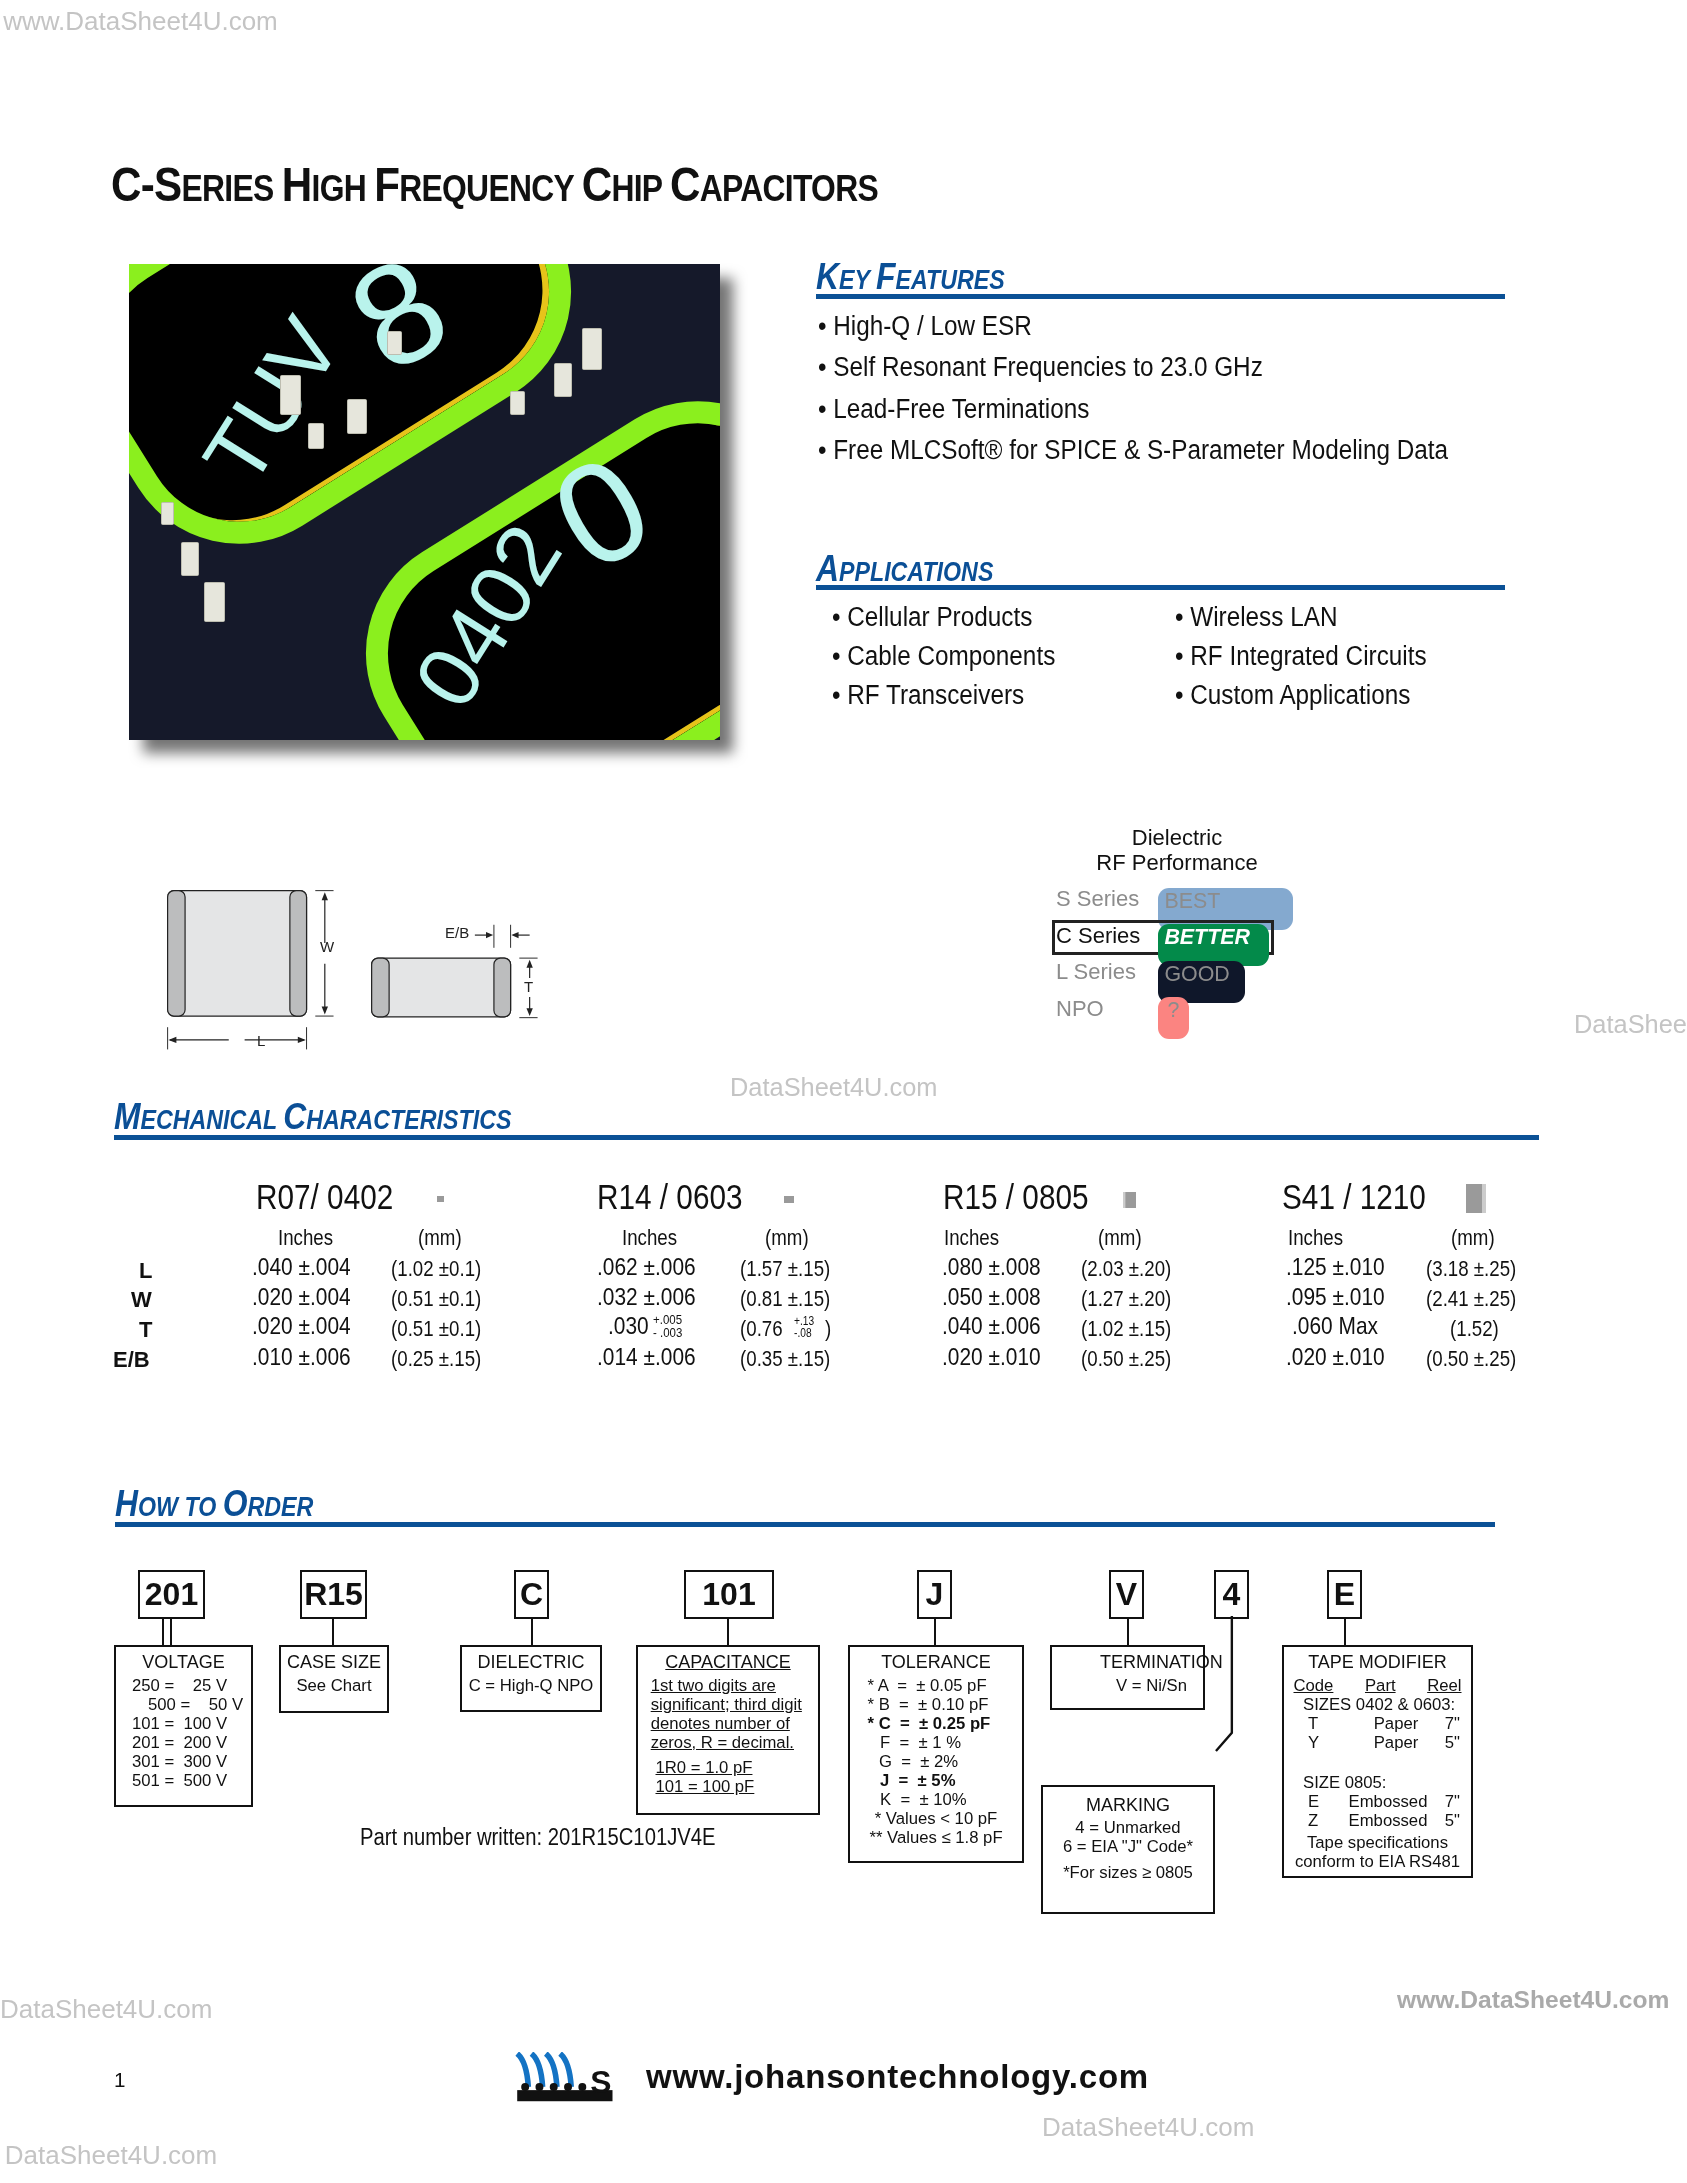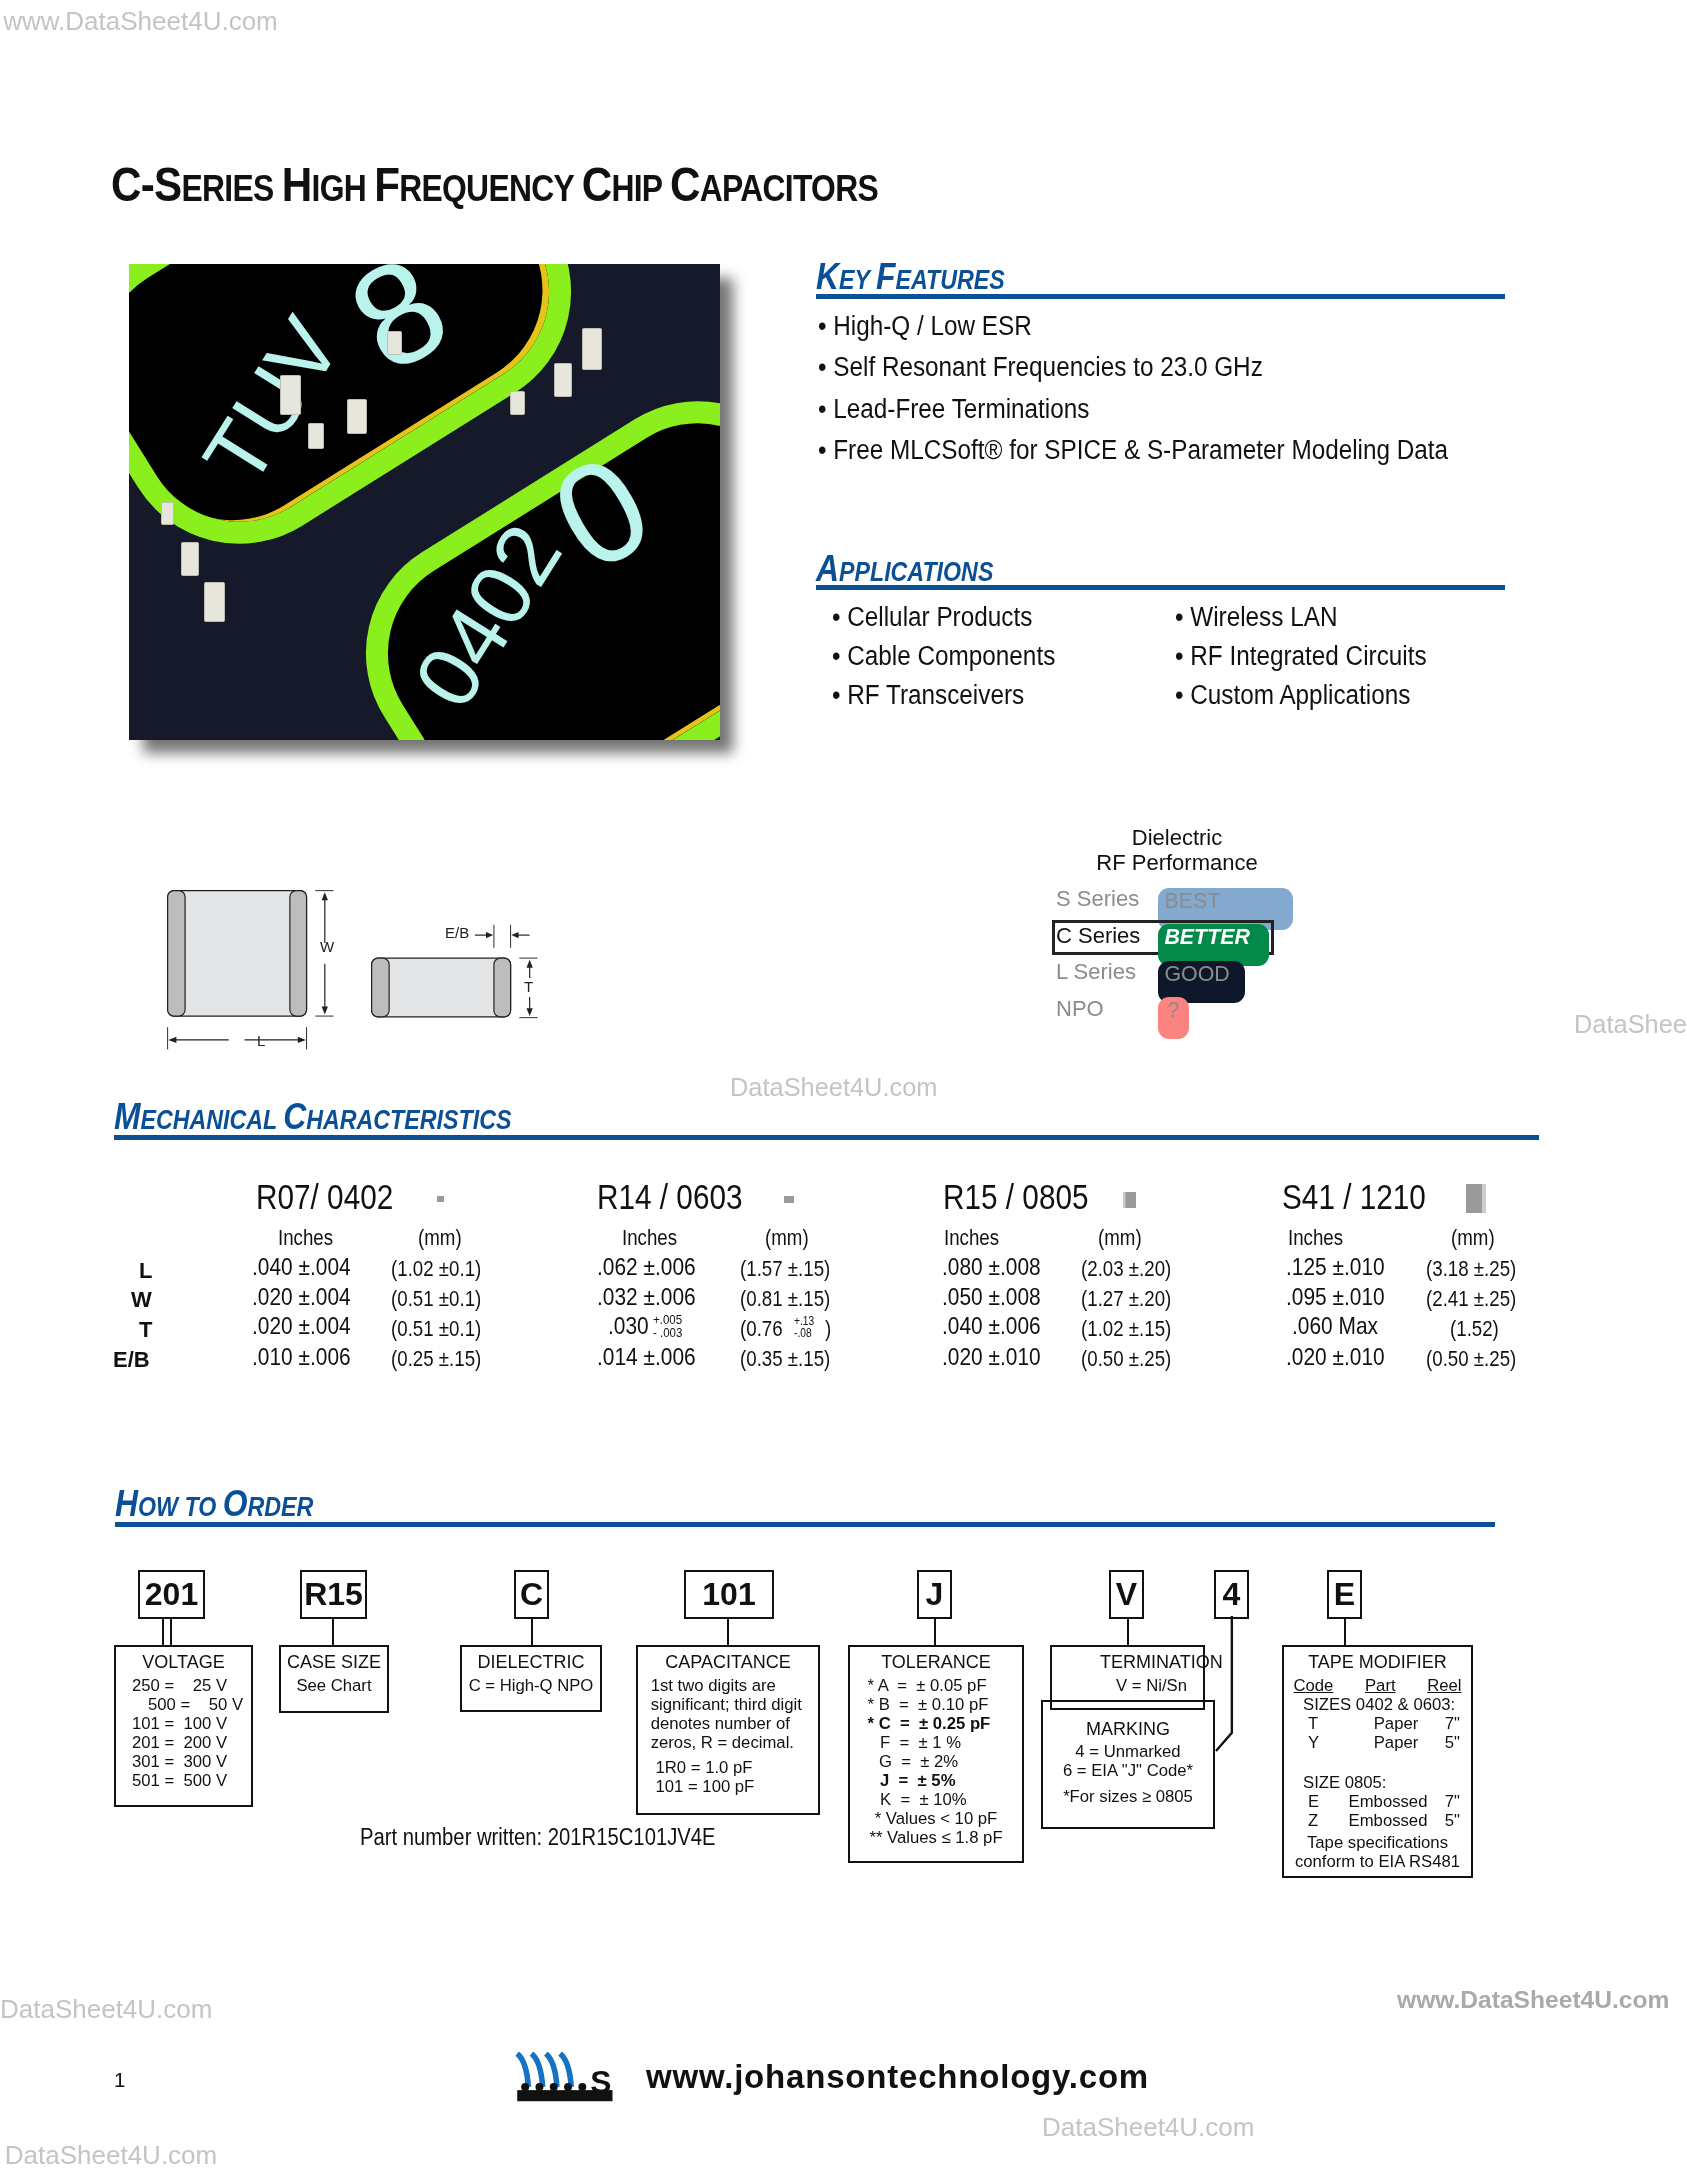--- a/index.html
+++ b/index.html
@@ -246,21 +246,21 @@
 <div class="desc-box" style="left:279px;top:1645px;width:110px;height:68px;">
   <div class="hd">CASE SIZE</div>
   <div>See Chart</div>
 </div>
 
 <div class="desc-box" style="left:460px;top:1645px;width:142px;height:67px;">
   <div class="hd">DIELECTRIC</div>
   <div>C = High-Q NPO</div>
 </div>
 
-<div class="desc-box" style="left:636px;top:1645px;width:184px;height:170px;">
+<div class="desc-box" style="left:636px;top:1645px;width:184px;height:170px;text-decoration:underline;">
   <div class="hd">CAPACITANCE</div>
   <div class="left" style="padding-left:12.7px;">1st two digits are</div>
   <div class="left" style="padding-left:12.7px;">significant; third digit</div>
   <div class="left" style="padding-left:12.7px;">denotes number of</div>
   <div class="left" style="padding-left:12.7px;">zeros, R = decimal.</div>
   <div class="left" style="padding-left:17.5px;margin-top:6.4px;">1R0 = 1.0 pF</div>
   <div class="left" style="padding-left:17.5px;">101 = 100 pF</div>
 </div>
 
 <div class="desc-box" style="left:848px;top:1645px;width:176px;height:218px;">
@@ -274,21 +274,21 @@
   <div class="pre left" style="padding-left:30px;">K  =  ± 10%</div>
   <div>* Values &lt; 10 pF</div>
   <div>** Values ≤ 1.8 pF</div>
 </div>
 
 <div class="desc-box" style="left:1050px;top:1645px;width:155px;height:65px;padding-left:48px;">
   <div class="hd">TERMINATION</div>
   <div>V = Ni/Sn</div>
 </div>
 
-<div class="desc-box" style="left:1041px;top:1700px;width:174px;height:129px;padding-top:18px;">
+<div class="desc-box" style="left:1041px;top:1785px;width:174px;height:129px;padding-top:9px;">
   <div class="hd">MARKING</div>
   <div>4 = Unmarked</div>
   <div>6 = EIA "J" Code*</div>
   <div style="margin-top:6.4px;">*For sizes ≥ 0805</div>
 </div>
 
 <div class="desc-box" style="left:1282px;top:1645px;width:191px;height:233px;">
   <div class="hd">TAPE MODIFIER</div>
   <div style="display:flex;justify-content:space-between;padding:0 9.5px;">
     <span class="u">Code</span>

